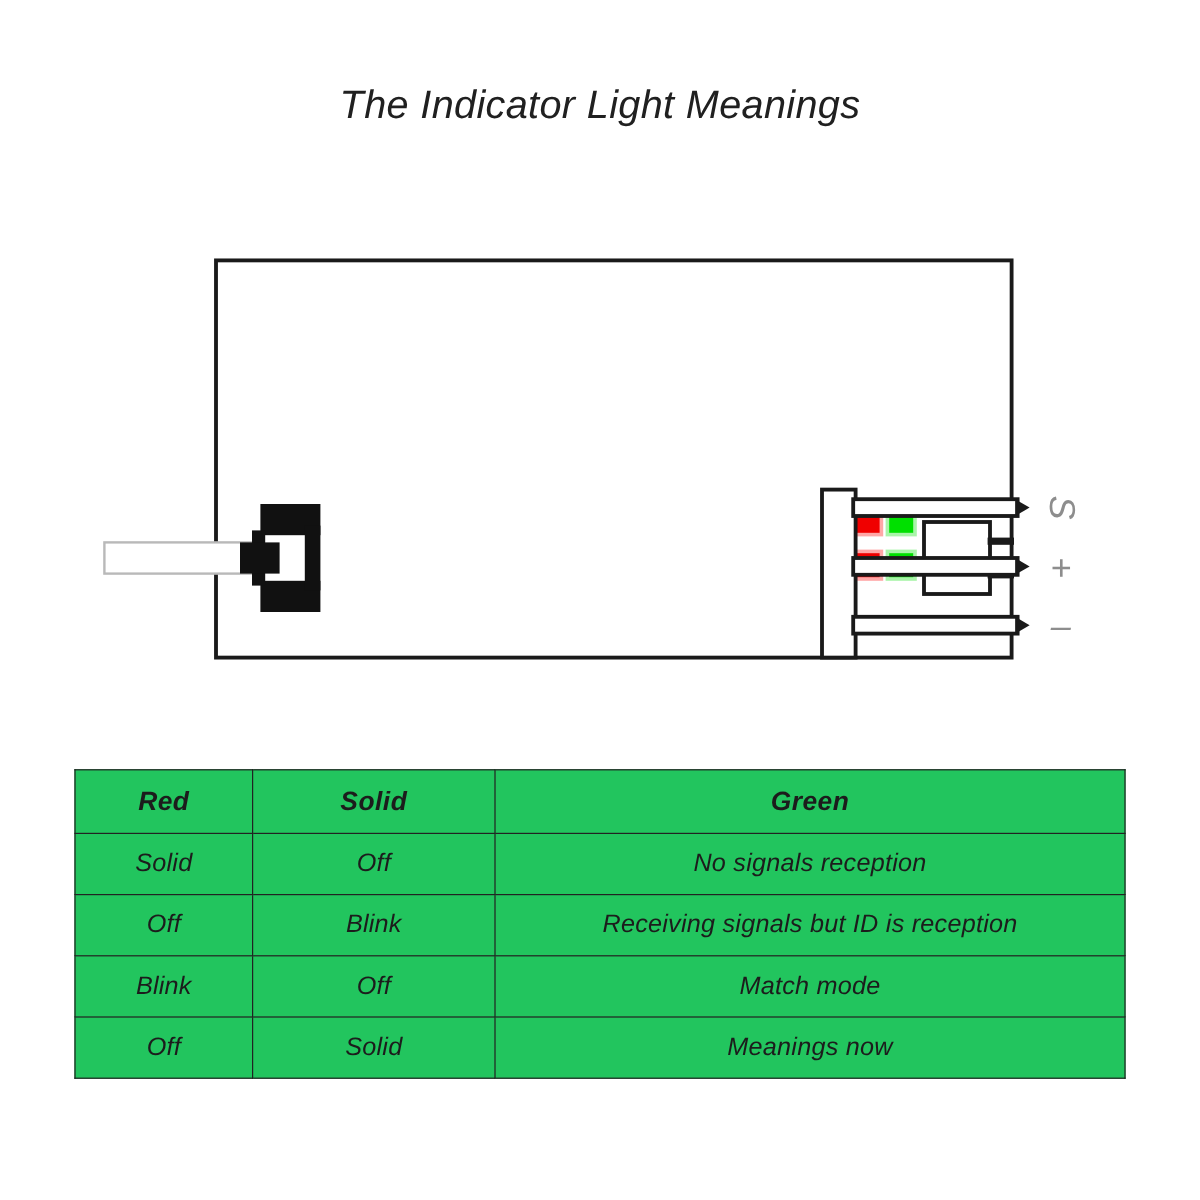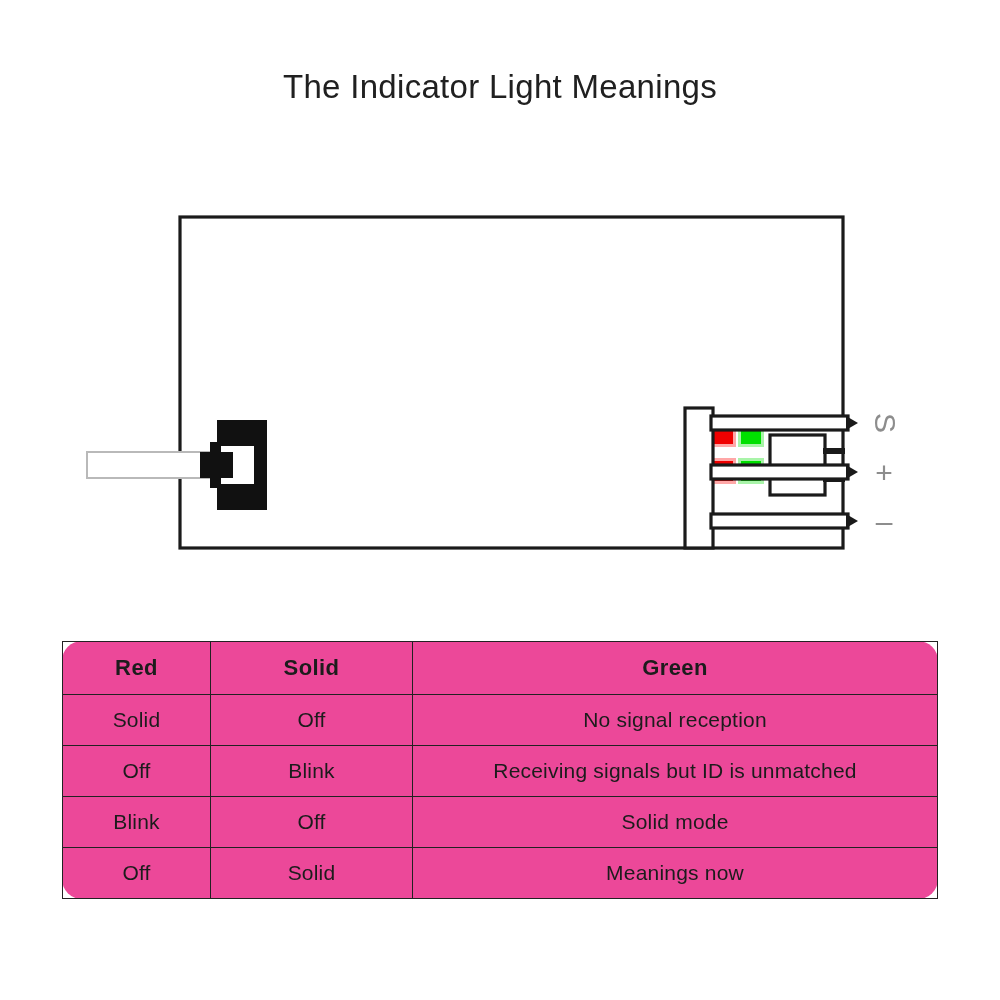--- a/index.html
+++ b/index.html
@@ -11,20 +11,21 @@
   body {
     font-family: "Liberation Sans", sans-serif;
     color: #1a1a1a;
   }
   #page {
     position: relative;
     width: 1000px;
     height: 1000px;
     background: #ffffff;
     overflow: hidden;
+    font-style: italic;
   }
 
   
   #title {
     position: absolute;
     left: 0;
     top: 68px;
     width: 1000px;
     text-align: center;
     font-size: 33px;
@@ -45,22 +46,21 @@
   #diagram svg { display: block; }
 
   
   #legend-table {
     position: absolute;
     left: 62px;
     top: 641px;
     width: 875px;
     border-collapse: collapse;
     table-layout: fixed;
-    background: #ec4899;
-    border-radius: 20px;
+    background: #22c55e;
   }
   #legend-table col.c-red   { width: 148px; }
   #legend-table col.c-green { width: 202px; }
   #legend-table col.c-status{ width: 525px; }
 
   #legend-table th,
   #legend-table td {
     border: 1.6px solid #222222;
     text-align: center;
     vertical-align: middle;
@@ -182,31 +182,31 @@
       <tr>
         <th>Red</th>
         <th>Solid</th>
         <th>Green</th>
       </tr>
     </thead>
     <tbody>
       <tr>
         <td>Solid</td>
         <td>Off</td>
-        <td>No signal reception</td>
+        <td>No signals reception</td>
       </tr>
       <tr>
         <td>Off</td>
         <td>Blink</td>
-        <td>Receiving signals but ID is unmatched</td>
+        <td>Receiving signals but ID is reception</td>
       </tr>
       <tr>
         <td>Blink</td>
         <td>Off</td>
-        <td>Solid mode</td>
+        <td>Match mode</td>
       </tr>
       <tr>
         <td>Off</td>
         <td>Solid</td>
         <td>Meanings now</td>
       </tr>
     </tbody>
   </table>
 
 </div>

